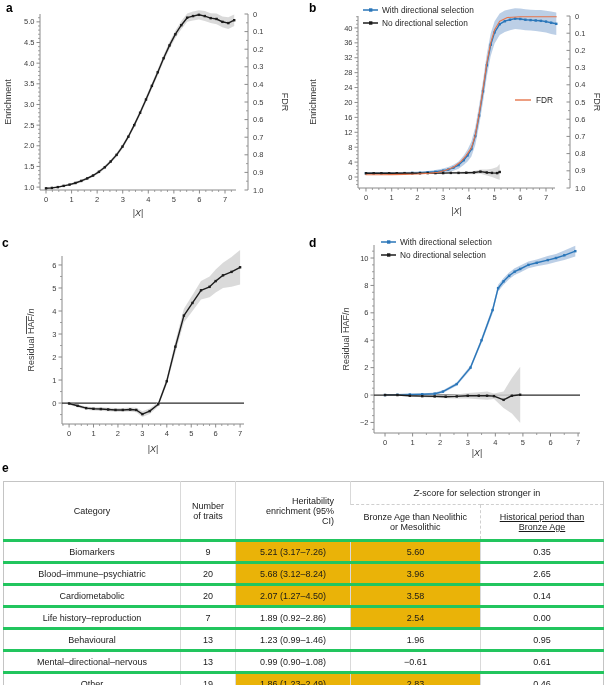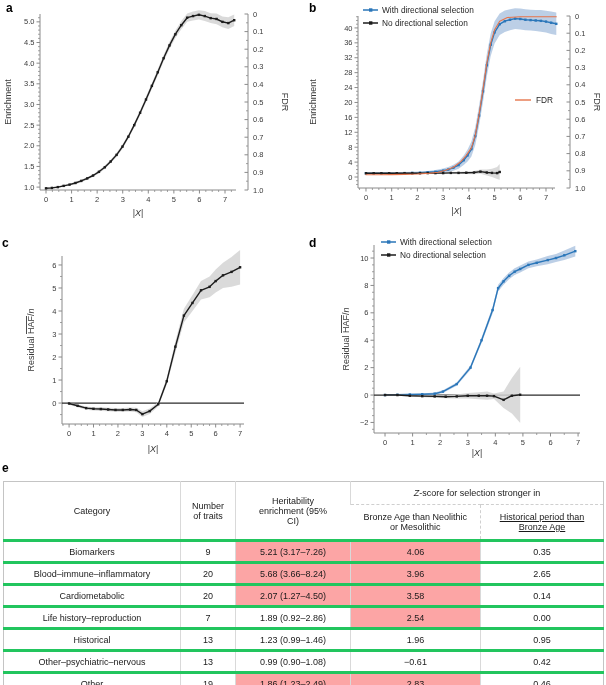--- a/index.html
+++ b/index.html
@@ -19,26 +19,26 @@
   .pl-d{left:309px;top:237px;}
   .pl-e{left:2px;top:462px;}
   .table-wrap{position:absolute;left:3px;top:481px;width:600px;}
   table{border-collapse:collapse;table-layout:fixed;width:600px;font-size:9px;color:#1a1a1a;}
   th,td{text-align:center;vertical-align:middle;font-weight:normal;border-left:1px solid #d9d9d9;padding:1px 2px;}
   th:first-child,td:first-child{border-left:none;}
   table{border:1px solid #c4c4c4;}
   thead{border-bottom:2px solid #262626;}
   thead tr.hrow1 th{height:20px;}
   thead tr.hrow2 th{height:34px;padding:0 10px;}
-  th.herit{padding:0 16px;}
+  th.herit{padding:0 16px;text-align:right;}
   th.ntraits{padding:0 6px;}
   th.z2h{border-left:1px dashed #cfcfcf;text-decoration:underline;}
   tr.hrow2 th{border-top:1px dashed #cfcfcf;margin-top:40px;}
   tbody td{height:17px;border-top:3px solid #22c55e;margin-top:8px;}
-  tbody td.shaded{background:#fca5a5;}
+  tbody td.shaded{background:#eab308;}
   .it{font-style:italic;}
 </style>
 </head>
 <body>
 
 <div class="figure">
 
   <span class="panel-letter pl-a">a</span>
   <span class="panel-letter pl-b">b</span>
   <span class="panel-letter pl-c">c</span>
@@ -673,57 +673,57 @@
         <tr class="hrow2">
           <th>Bronze Age than Neolithic or Mesolithic</th>
           <th class="z2h">Historical period than Bronze Age</th>
         </tr>
       </thead>
       <tbody>
           <tr>
             <td>Biomarkers</td>
             <td>9</td>
             <td class="shaded">5.21 (3.17–7.26)</td>
-            <td class="shaded">4.06</td>
+            <td class="shaded">5.60</td>
             <td>0.35</td>
           </tr>
           <tr>
-            <td>Blood–immune–inflammatory</td>
+            <td>Blood–immune–psychiatric</td>
             <td>20</td>
-            <td class="shaded">5.68 (3.66–8.24)</td>
+            <td class="shaded">5.68 (3.12–8.24)</td>
             <td class="shaded">3.96</td>
             <td>2.65</td>
           </tr>
           <tr>
             <td>Cardiometabolic</td>
             <td>20</td>
             <td class="shaded">2.07 (1.27–4.50)</td>
             <td class="shaded">3.58</td>
             <td>0.14</td>
           </tr>
           <tr>
             <td>Life history–reproduction</td>
             <td>7</td>
             <td>1.89 (0.92–2.86)</td>
             <td class="shaded">2.54</td>
             <td>0.00</td>
           </tr>
           <tr>
-            <td>Historical</td>
+            <td>Behavioural</td>
             <td>13</td>
             <td>1.23 (0.99–1.46)</td>
             <td>1.96</td>
             <td>0.95</td>
           </tr>
           <tr>
-            <td>Other–psychiatric–nervous</td>
+            <td>Mental–directional–nervous</td>
             <td>13</td>
             <td>0.99 (0.90–1.08)</td>
             <td>−0.61</td>
-            <td>0.42</td>
+            <td>0.61</td>
           </tr>
           <tr>
             <td>Other</td>
             <td>19</td>
             <td class="shaded">1.86 (1.23–2.49)</td>
             <td class="shaded">2.83</td>
             <td>0.46</td>
           </tr>
           <tr>
             <td>All</td>

